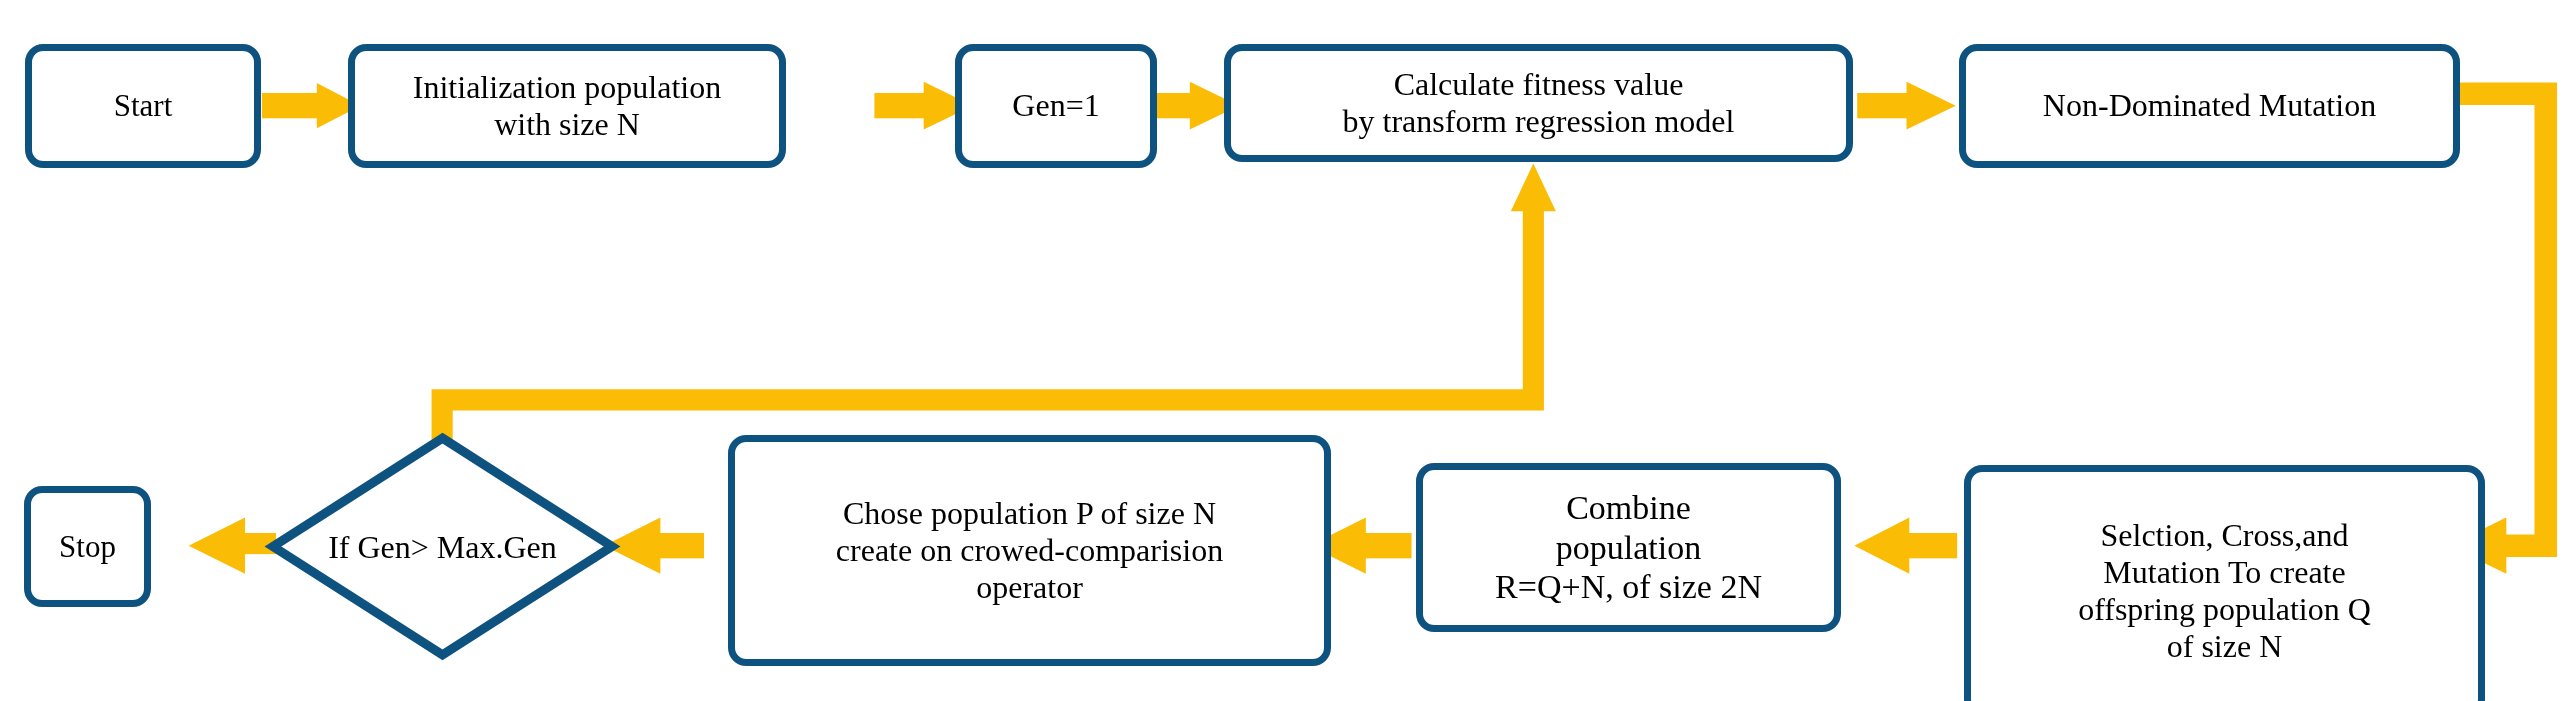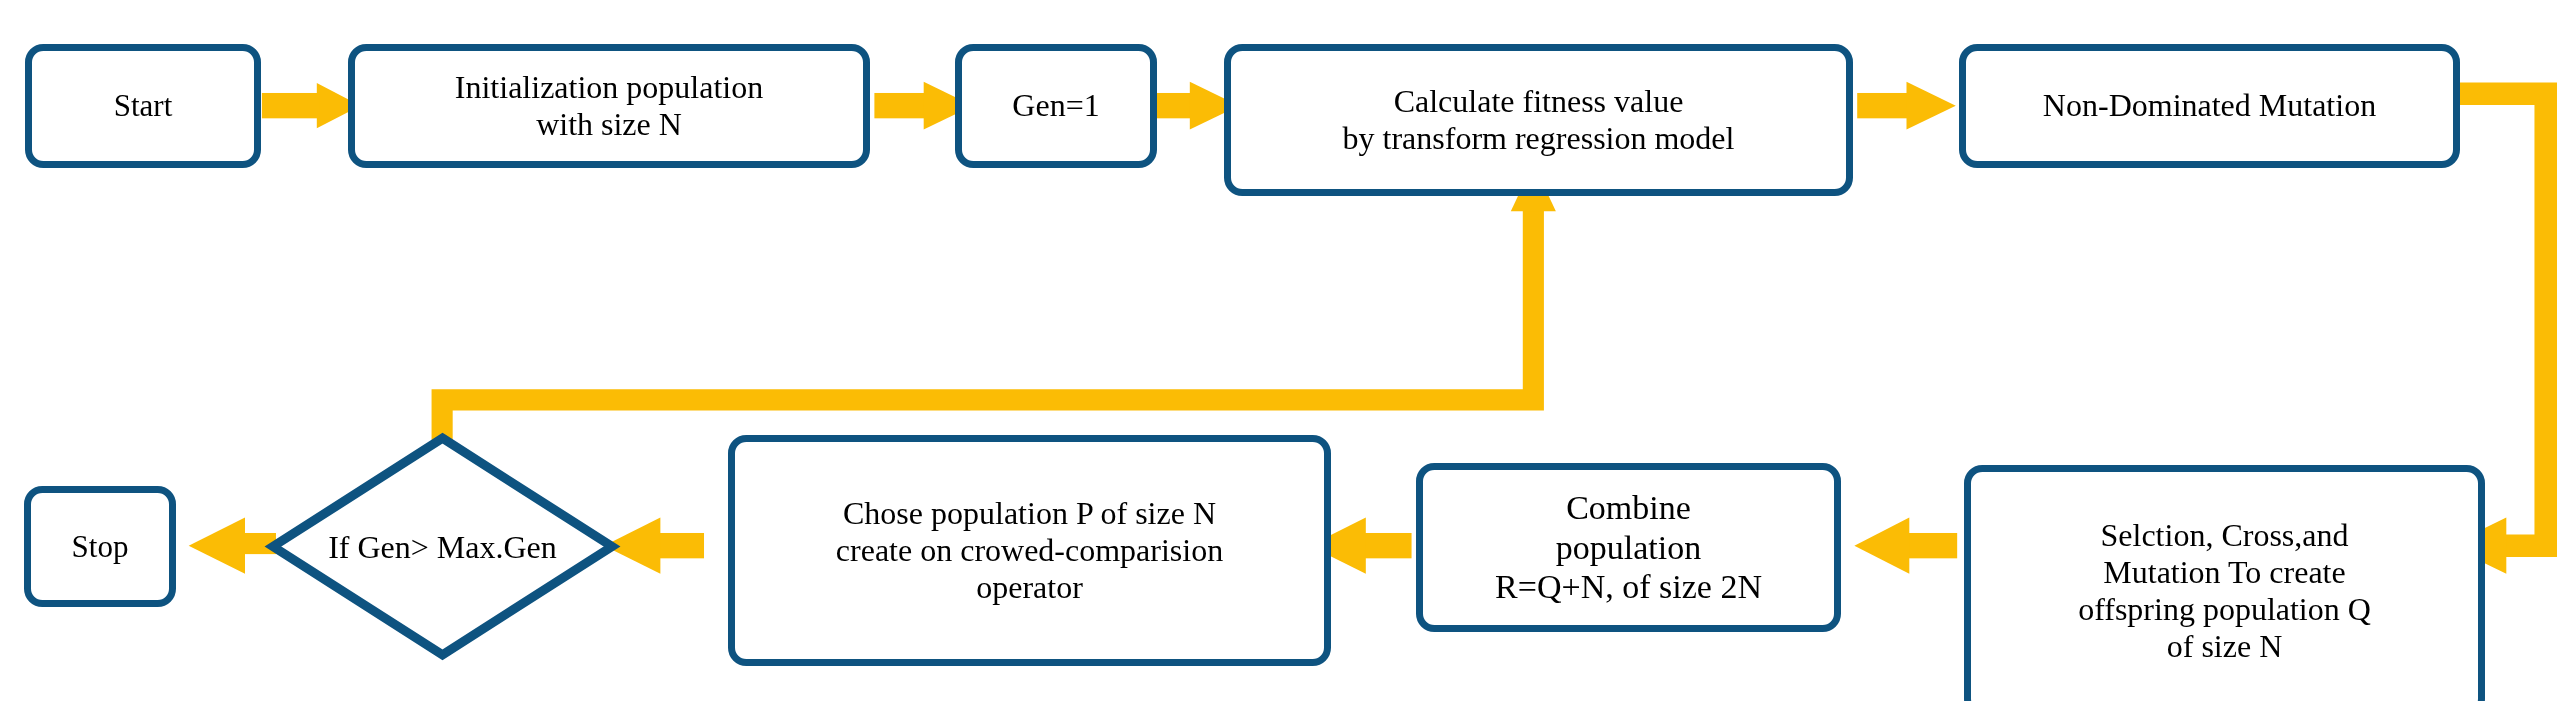--- a/index.html
+++ b/index.html
@@ -127,30 +127,30 @@
       <path d="M 628,640 L 628,568 L 2178,568 L 2178,282" fill="none" stroke="#FBBC05" stroke-width="30" stroke-linejoin="miter"></path>
       <path d="M 2178,232 L 2146,300 L 2210,300 Z" fill="#FBBC05"></path>
     </g>
 
   </svg>
 
   <div class="node" style="left:25px; top:44px; width:236px; height:124px; font-size:31px;">
     <span class="label">Start</span>
   </div>
 
-  <div class="node" style="left:348px; top:44px; width:522px; height:124px; font-size:32px;">
+  <div class="node" style="left:348px; top:44px; width:438px; height:124px; font-size:32px;">
     <span class="label">Initialization population
 with size N</span>
   </div>
 
   <div class="node" style="left:955px; top:44px; width:202px; height:124px; font-size:32px;">
     <span class="label">Gen=1</span>
   </div>
 
-  <div class="node" style="left:1224px; top:44px; width:629px; height:152px; font-size:32px;">
+  <div class="node" style="left:1224px; top:44px; width:629px; height:118px; font-size:32px;">
     <span class="label">Calculate fitness value
 by transform regression model</span>
   </div>
 
   <div class="node" style="left:1959px; top:44px; width:501px; height:124px; font-size:32px;">
     <span class="label">Non-Dominated Mutation</span>
   </div>
 
   <div class="node" style="left:1964px; top:421px; width:521px; height:252px; font-size:32px;margin-top:44px;">
     <span class="label">Selction, Cross,and
@@ -171,18 +171,18 @@
 operator</span>
   </div>
 
   <div class="diamond-wrap" style="left:266px; top:431px; width:353px; height:231px;">
     <svg width="353" height="231" viewBox="0 0 502 328" xmlns="http://www.w3.org/2000/svg">
       <polygon points="251,10 492,164 251,318 10,164" fill="#ffffff" stroke="#0E5380" stroke-width="13" stroke-linejoin="miter"></polygon>
     </svg>
     <span class="diamond-label" style="font-size:32px;text-align:center;">If Gen&gt; Max.Gen</span>
   </div>
 
-  <div class="node" style="left:24px; top:486px; width:152px; height:121px; font-size:31px;">
+  <div class="node" style="left:24px; top:486px; width:127px; height:121px; font-size:31px;">
     <span class="label">Stop</span>
   </div>
 
 </div>
 
 
 </body></html>

